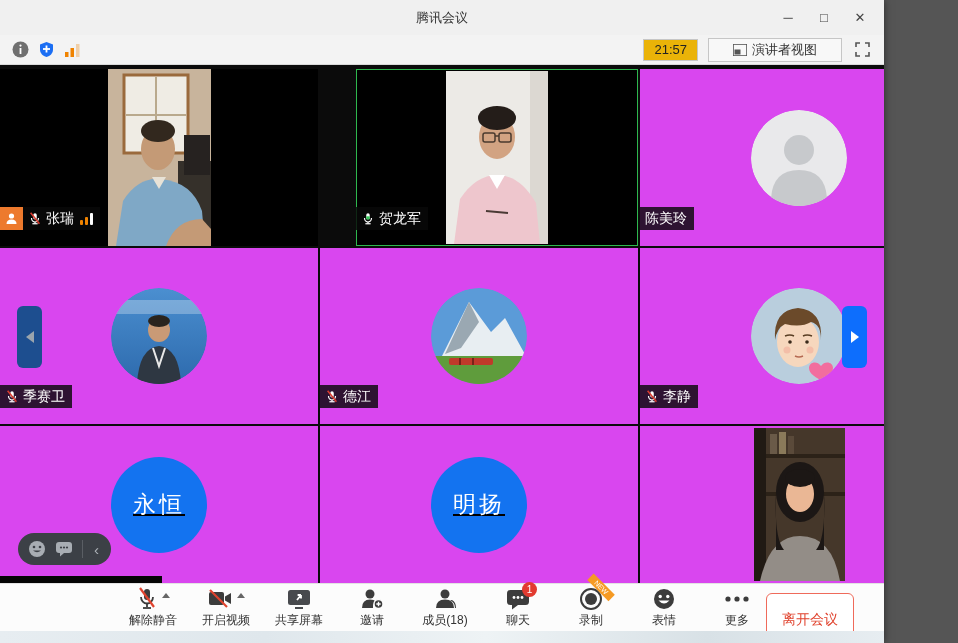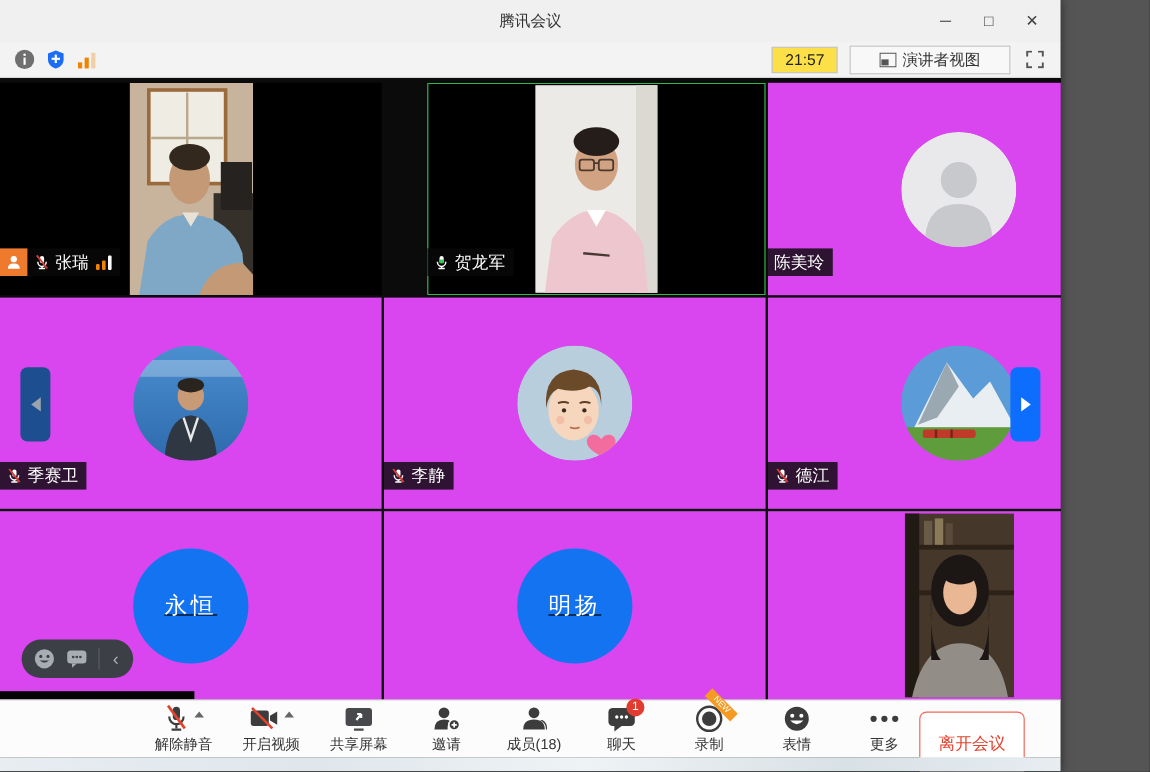--- a/index.html
+++ b/index.html
@@ -11,33 +11,33 @@
   .titlebar { position:absolute; top:0; left:0; right:0; height:35px; background:#f0f0f0; display:flex; align-items:center; justify-content:center; }
   .titlebar .title { font-size:13px; color:#333; }
   .win-controls { position:absolute; right:6px; top:0; height:35px; display:flex; align-items:center; }
   .win-btn { width:36px; height:35px; display:flex; align-items:center; justify-content:center; font-size:13px; color:#444; cursor:default; }
 
   
   .topbar { position:absolute; top:35px; left:0; right:0; height:30px; background:#f3f3f3; border-bottom:1px solid #d9d9d9; display:flex; align-items:center; padding:0 12px; }
   .topbar-left { display:flex; align-items:center; gap:9px; }
   .tb-ico { width:17px; height:17px; display:flex; align-items:flex-end; }
   .topbar-right { margin-left:auto; display:flex; align-items:center; gap:10px; }
-  .time-box { border:1px solid #c6c6c6; background:#fde047; font-size:13px; color:#222; padding:2px 10px; line-height:16px; }
+  .time-box { border:1px solid #c6c6c6; background:#eab308; font-size:13px; color:#222; padding:2px 10px; line-height:16px; }
   .view-btn { border:1px solid #c6c6c6; background:#f8f8f8; display:flex; align-items:center; gap:5px; padding:2px 24px; font-size:13px; color:#333; cursor:pointer; }
   .fs-btn { width:20px; height:20px; display:flex; align-items:center; justify-content:center; cursor:pointer; }
 
   
   .grid { position:absolute; top:65px; left:0; width:958px; height:518px; background:#0b0b0b; padding-top:4px; display:grid; grid-template-columns:318px 318px 318px; grid-template-rows:177px 176px 157px; gap:2px; }
   .tile { position:relative; overflow:hidden; display:flex; align-items:center; justify-content:center; }
   .tile.video { background:#000; }
   .tile.avatar-bg { background:#d946ef;text-decoration:underline; }
   .tile.speaking { box-shadow:inset 0 0 0 1px #2eb84e;margin-left:36px; }
   .portrait { height:100%; flex:none; }
   .circle-avatar { width:96px; height:96px; border-radius:50%; overflow:hidden; flex:none; }
-  .initial-circle { width:96px; height:96px; border-radius:50%; background:#1373f0; color:#fff; font-size:19px; letter-spacing:3px; display:flex; align-items:center; justify-content:center;text-align:center; }
+  .initial-circle { width:96px; height:96px; border-radius:50%; background:#1373f0; color:#fff; font-size:23px; letter-spacing:3px; display:flex; align-items:center; justify-content:center;text-align:center; }
 
   .label-row { position:absolute; left:0; bottom:16px; display:flex; align-items:stretch; }
   .host-badge { width:23px; height:23px; background:#ed7a2d; display:flex; align-items:center; justify-content:center; flex:none; }
   .name-label { background:rgba(8,8,8,.82); color:#fff; font-size:14px; line-height:23px; padding:0 7px 0 5px; display:flex; align-items:center; gap:4px; white-space:nowrap; }
   .sig-bars { display:flex; align-items:flex-end; gap:2px; height:12px; margin-left:2px; }
   .sig-bars i { display:block; width:3px; border-radius:1px; }
   .clipped-label { position:absolute; left:0; bottom:0; width:162px; height:7px; background:#050505; }
 
   
   .nav-arrow { position:absolute; width:25px; height:62px; border-radius:6px; display:flex; align-items:center; justify-content:center; cursor:pointer; }
@@ -228,20 +228,46 @@
               <line x1="3" y1="1.5" x2="13" y2="14" stroke="#d83b2f" stroke-width="1.8"></line>
             </svg>
           <span>季赛卫</span>
         </span>
       </div>
     </div>
 
     <div class="tile avatar-bg">
       <span class="circle-avatar">
         <svg width="96" height="96" viewBox="0 0 96 96">
+          <circle cx="48" cy="48" r="48" fill="#5b9bd8"></circle>
+          <polygon points="10,70 38,14 60,44 74,30 96,70" fill="#e8eef2"></polygon>
+          <polygon points="38,14 48,34 30,60 14,66" fill="#9aa8b2"></polygon>
+          <rect x="0" y="68" width="96" height="28" fill="#5f9c3c"></rect>
+          <rect x="18" y="70" width="44" height="7" rx="2" fill="#c03a2a"></rect>
+          <line x1="29" y1="70" x2="29" y2="77" stroke="#7a2218" stroke-width="2"></line>
+          <line x1="42" y1="70" x2="42" y2="77" stroke="#7a2218" stroke-width="2"></line>
+        </svg>
+      </span>
+      <div class="label-row">
+        <span class="name-label">
+          <svg width="14" height="15" viewBox="0 0 16 16">
+              <rect x="6" y="2" width="4" height="7" rx="2" fill="#fff"></rect>
+              <path d="M4 7.5a4 4.5 0 0 0 8 0" stroke="#fff" stroke-width="1.4" fill="none"></path>
+              <line x1="8" y1="12" x2="8" y2="13.6" stroke="#fff" stroke-width="1.4"></line>
+              <line x1="5" y1="14" x2="11" y2="14" stroke="#fff" stroke-width="1.4"></line>
+              <line x1="3" y1="1.5" x2="13" y2="14" stroke="#d83b2f" stroke-width="1.8"></line>
+            </svg>
+          <span>德江</span>
+        </span>
+      </div>
+    </div>
+
+    <div class="tile avatar-bg">
+      <span class="circle-avatar">
+        <svg width="96" height="96" viewBox="0 0 96 96">
           <circle cx="48" cy="48" r="48" fill="#b9cedd"></circle>
           <ellipse cx="47" cy="54" rx="21" ry="25" fill="#f6d7bd"></ellipse>
           <path d="M24 52 Q22 22 47 20 Q72 22 70 52 Q70 36 60 34 Q50 40 34 36 Q26 40 24 52 Z" fill="#6b4a2a"></path>
           <circle cx="39" cy="54" r="1.8" fill="#3a2a1a"></circle>
           <circle cx="56" cy="54" r="1.8" fill="#3a2a1a"></circle>
           <path d="M34 48 Q39 46 43 48" stroke="#5a3f24" stroke-width="1.5" fill="none"></path>
           <path d="M52 48 Q56 46 61 48" stroke="#5a3f24" stroke-width="1.5" fill="none"></path>
           <circle cx="36" cy="62" r="3.5" fill="#f2b3a0" opacity=".7"></circle>
           <circle cx="59" cy="62" r="3.5" fill="#f2b3a0" opacity=".7"></circle>
           <path d="M44 68 Q48 70 52 68" stroke="#b56a52" stroke-width="1.5" fill="none"></path>
@@ -251,46 +277,20 @@
       <div class="label-row">
         <span class="name-label">
           <svg width="14" height="15" viewBox="0 0 16 16">
               <rect x="6" y="2" width="4" height="7" rx="2" fill="#fff"></rect>
               <path d="M4 7.5a4 4.5 0 0 0 8 0" stroke="#fff" stroke-width="1.4" fill="none"></path>
               <line x1="8" y1="12" x2="8" y2="13.6" stroke="#fff" stroke-width="1.4"></line>
               <line x1="5" y1="14" x2="11" y2="14" stroke="#fff" stroke-width="1.4"></line>
               <line x1="3" y1="1.5" x2="13" y2="14" stroke="#d83b2f" stroke-width="1.8"></line>
             </svg>
           <span>李静</span>
-        </span>
-      </div>
-    </div>
-
-    <div class="tile avatar-bg">
-      <span class="circle-avatar">
-        <svg width="96" height="96" viewBox="0 0 96 96">
-          <circle cx="48" cy="48" r="48" fill="#5b9bd8"></circle>
-          <polygon points="10,70 38,14 60,44 74,30 96,70" fill="#e8eef2"></polygon>
-          <polygon points="38,14 48,34 30,60 14,66" fill="#9aa8b2"></polygon>
-          <rect x="0" y="68" width="96" height="28" fill="#5f9c3c"></rect>
-          <rect x="18" y="70" width="44" height="7" rx="2" fill="#c03a2a"></rect>
-          <line x1="29" y1="70" x2="29" y2="77" stroke="#7a2218" stroke-width="2"></line>
-          <line x1="42" y1="70" x2="42" y2="77" stroke="#7a2218" stroke-width="2"></line>
-        </svg>
-      </span>
-      <div class="label-row">
-        <span class="name-label">
-          <svg width="14" height="15" viewBox="0 0 16 16">
-              <rect x="6" y="2" width="4" height="7" rx="2" fill="#fff"></rect>
-              <path d="M4 7.5a4 4.5 0 0 0 8 0" stroke="#fff" stroke-width="1.4" fill="none"></path>
-              <line x1="8" y1="12" x2="8" y2="13.6" stroke="#fff" stroke-width="1.4"></line>
-              <line x1="5" y1="14" x2="11" y2="14" stroke="#fff" stroke-width="1.4"></line>
-              <line x1="3" y1="1.5" x2="13" y2="14" stroke="#d83b2f" stroke-width="1.8"></line>
-            </svg>
-          <span>德江</span>
         </span>
       </div>
     </div>
 
     <div class="tile avatar-bg">
       <span class="initial-circle">永恒</span>
       <span class="clipped-label"></span>
     </div>
 
     <div class="tile avatar-bg">

